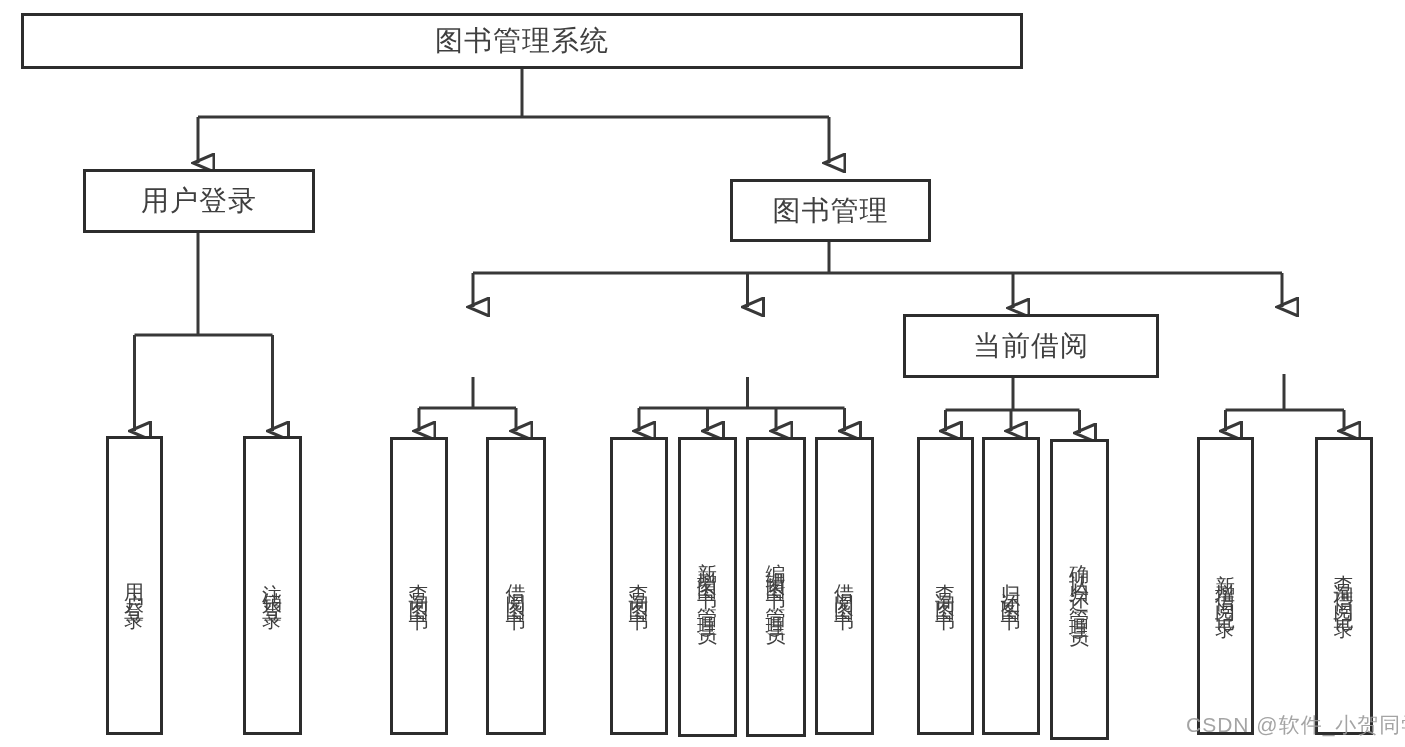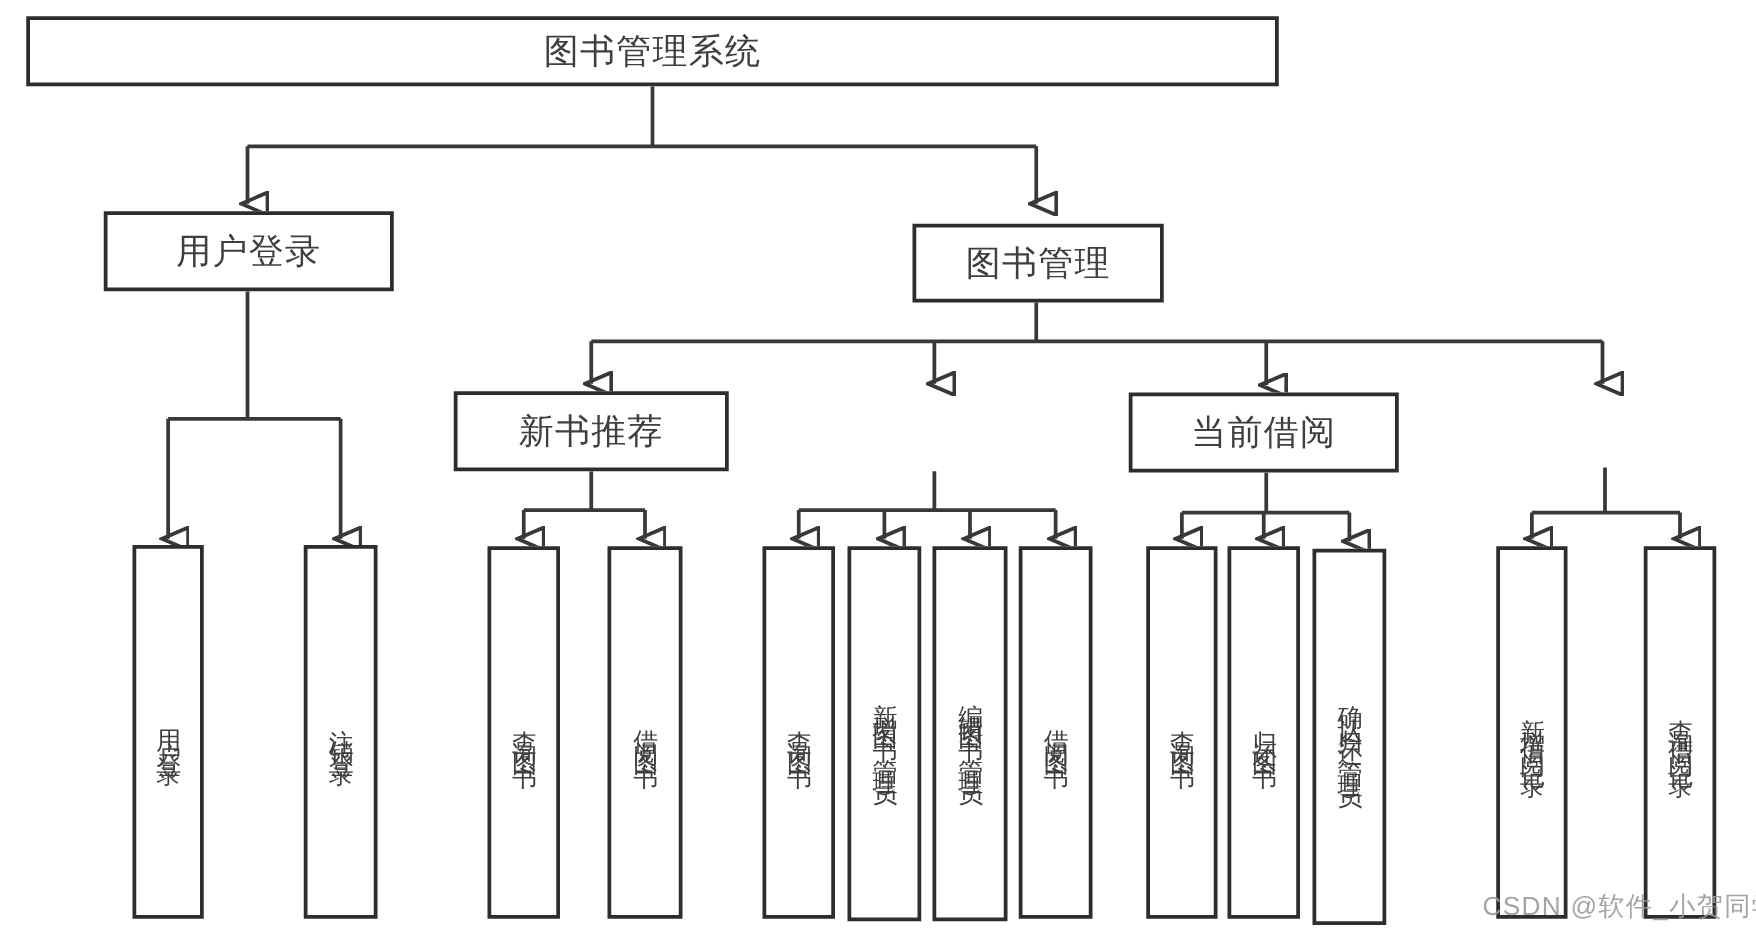--- a/index.html
+++ b/index.html
@@ -138,24 +138,21 @@
     <span>图书管理系统</span>
   </div>
 
   <div class="node h" style="left:83px; top:169px; width:232px; height:64px;">
     <span>用户登录</span>
   </div>
   <div class="node h" style="left:712px; top:179px; width:201px; height:63px;margin-left:18px;">
     <span>图书管理</span>
   </div>
 
-  <div class="node h" style="left:363px; top:313px; width:220px; height:64px;">
-    <span>新书推荐</span>
-  </div>
-  <div class="node h" style="left:903px; top:314px; width:216px; height:64px;">
+  <div class="node h" style="left:903px; top:314px; width:256px; height:64px;">
     <span>当前借阅</span>
   </div>
 
   <div class="node v" style="left:106px; top:436px; width:57px; height:299px;">
     <span>用户登录</span>
   </div>
   <div class="node v" style="left:243px; top:436px; width:59px; height:299px;">
     <span>注销登录</span>
   </div>
 

